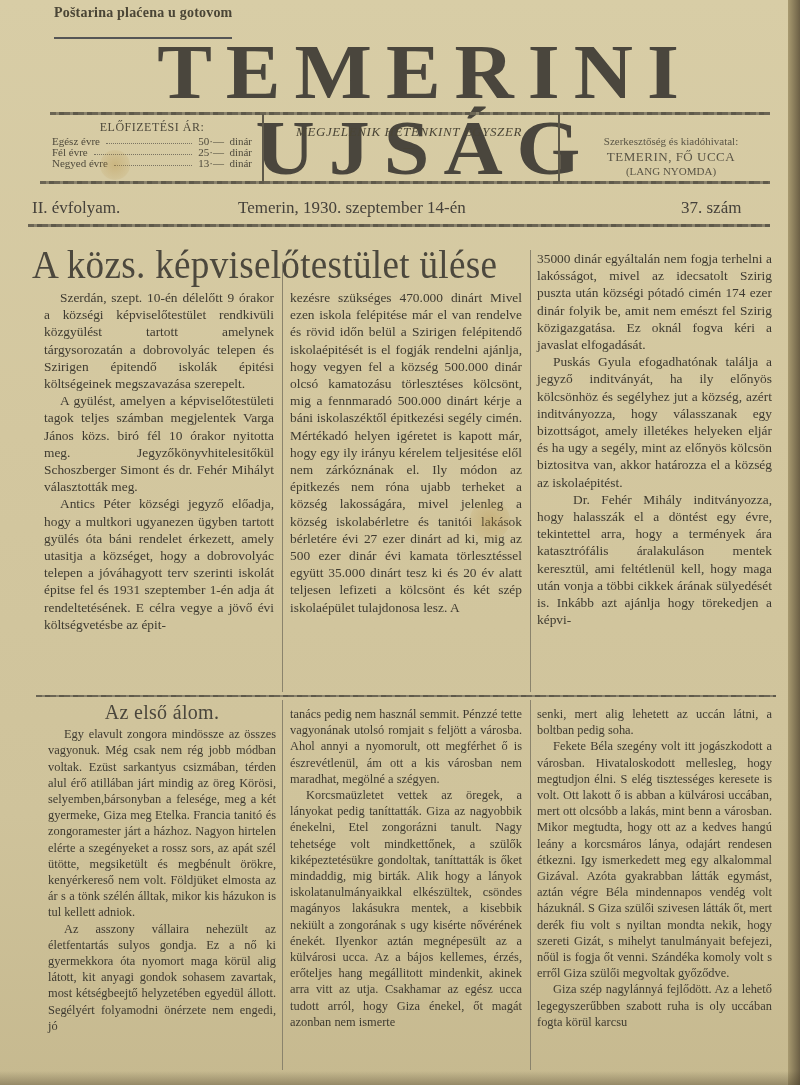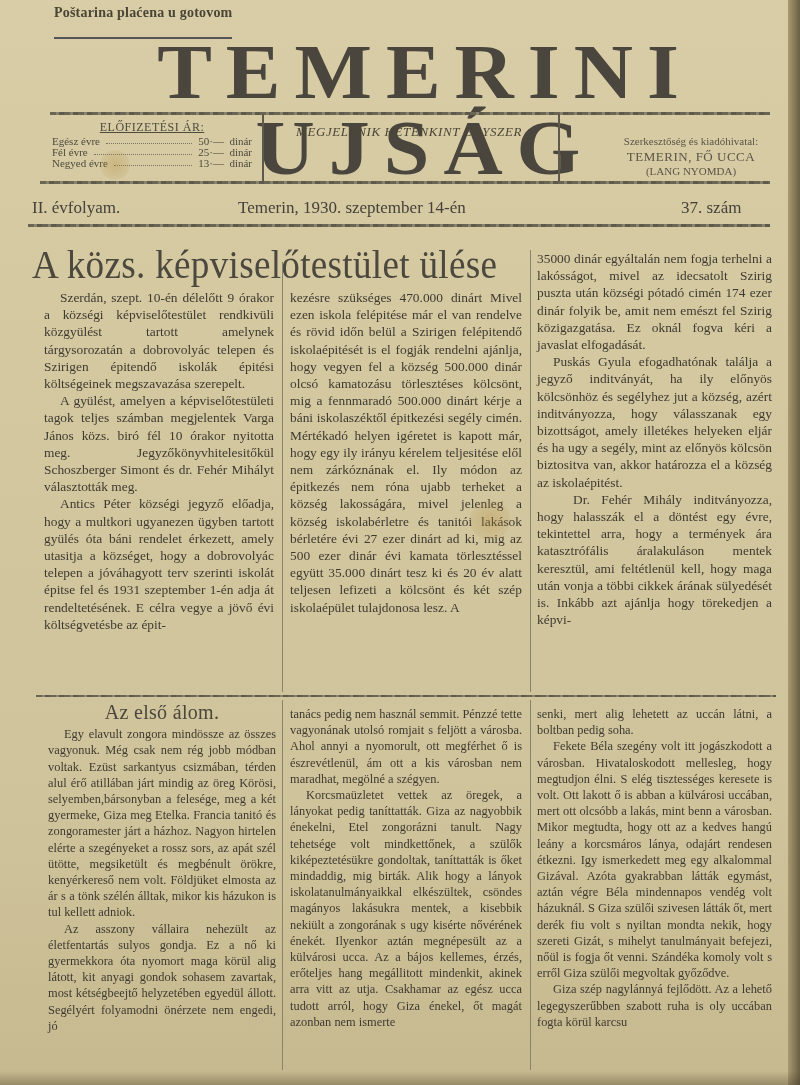--- a/index.html
+++ b/index.html
@@ -15,28 +15,28 @@
     background:linear-gradient(180deg,#d8cda6 0%,#d3c79f 40%,#cfc39b 75%,#c6b98f 100%);
   }
   .edge { position:absolute; right:0; top:0; width:12px; height:1085px; background:linear-gradient(90deg,#a89a70,#6b5f45); }
   .bottom-shadow { position:absolute; left:0; bottom:0; width:800px; height:14px; background:linear-gradient(180deg,rgba(0,0,0,0),rgba(60,50,30,0.35)); }
   .postage { position:absolute; left:54px; top:5px; font-size:14px; font-weight:bold; color:#4a4536; border-bottom:2px solid #555; padding-bottom:16px; letter-spacing:0.2px;}
   .masthead { position:absolute; left:80px; top:30px; width:690px; text-align:center; font-size:82px; font-weight:bold; letter-spacing:14px; color:#4a463d; font-family:"Liberation Serif","DejaVu Serif",serif; line-height:80px; transform:scaleY(0.95); }
   .rule { position:absolute; height:3px; background:repeating-linear-gradient(90deg,#6b6554 0 6px,#8a836c 6px 9px,#5e594a 9px 14px); }
   .rule.thin { height:2px; }
   .vline { position:absolute; width:2px; background:#5e594a; }
   .sub-box { position:absolute; font-size:11px; color:#4f4a3c; line-height:11px; }
-  .sub-title { text-align:center; font-size:12px; letter-spacing:0.5px; margin-bottom:3px;text-decoration:underline; }
+  .sub-title { text-align:center; font-size:12px; letter-spacing:0.5px; margin-bottom:3px; }
   .sub-row { display:flex; justify-content:space-between; }
   .sub-row .dots { flex:1; border-bottom:1px dotted #7a7462; margin:0 6px 3px 6px; }
   .center-box { position:absolute; left:268px; top:118px; width:282px; text-align:center; color:#4a4536;font-style:italic; }
   .center-box .l1 { font-size:13px; letter-spacing:0.6px; margin-top:6px; }
   .center-box .dash { font-size:12px; line-height:14px; }
   .center-box .l2 { font-size:16px; letter-spacing:0.5px; margin-top:4px; }
-  .right-box { position:absolute; left:586px; top:134px; width:210px; text-align:center; color:#5a5546; font-size:11px; line-height:15px; }
+  .right-box { position:absolute; left:566px; top:134px; width:210px; text-align:center; color:#5a5546; font-size:11px; line-height:15px; }
   .right-box .city { font-size:13px; letter-spacing:0.5px; }
   .dateline { position:absolute; top:198px; font-size:17px; color:#45413a; }
   .headline { position:absolute; left:32px; top:241px; font-size:40px; color:#4c483d; letter-spacing:0.3px; white-space:nowrap; transform:scaleX(0.93); transform-origin:left top; }
   .col { position:absolute; font-size:13.4px; line-height:17.2px; text-align:justify; color:#3e3a30; }
   .col p { margin:0; text-indent:16px; }
   .col p.noindent { text-indent:0; }
   .col p.bigindent { text-indent:36px; }
   .story-title { text-align:center; font-size:20px; color:#4a463c; margin:4px 0 6px 0; letter-spacing:0.3px; }
   .col2 { font-size:12.4px; line-height:16.2px; }
   .stain { position:absolute; border-radius:50%; background:radial-gradient(circle,rgba(180,140,60,0.35),rgba(180,140,60,0)); }

